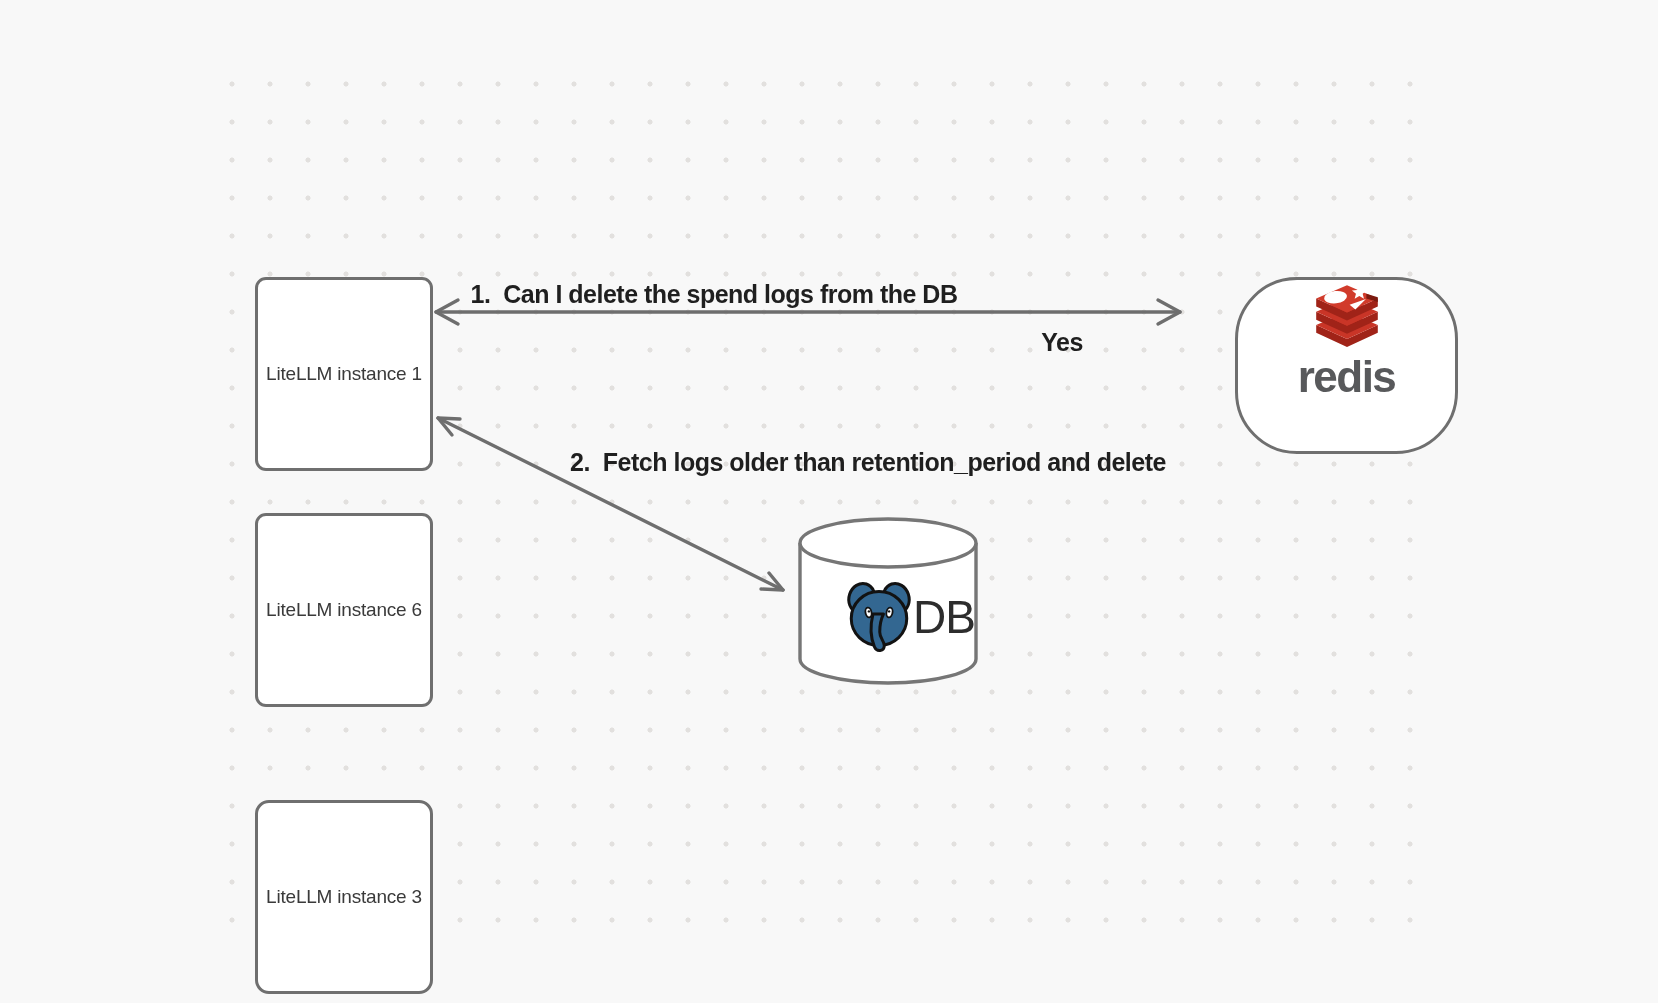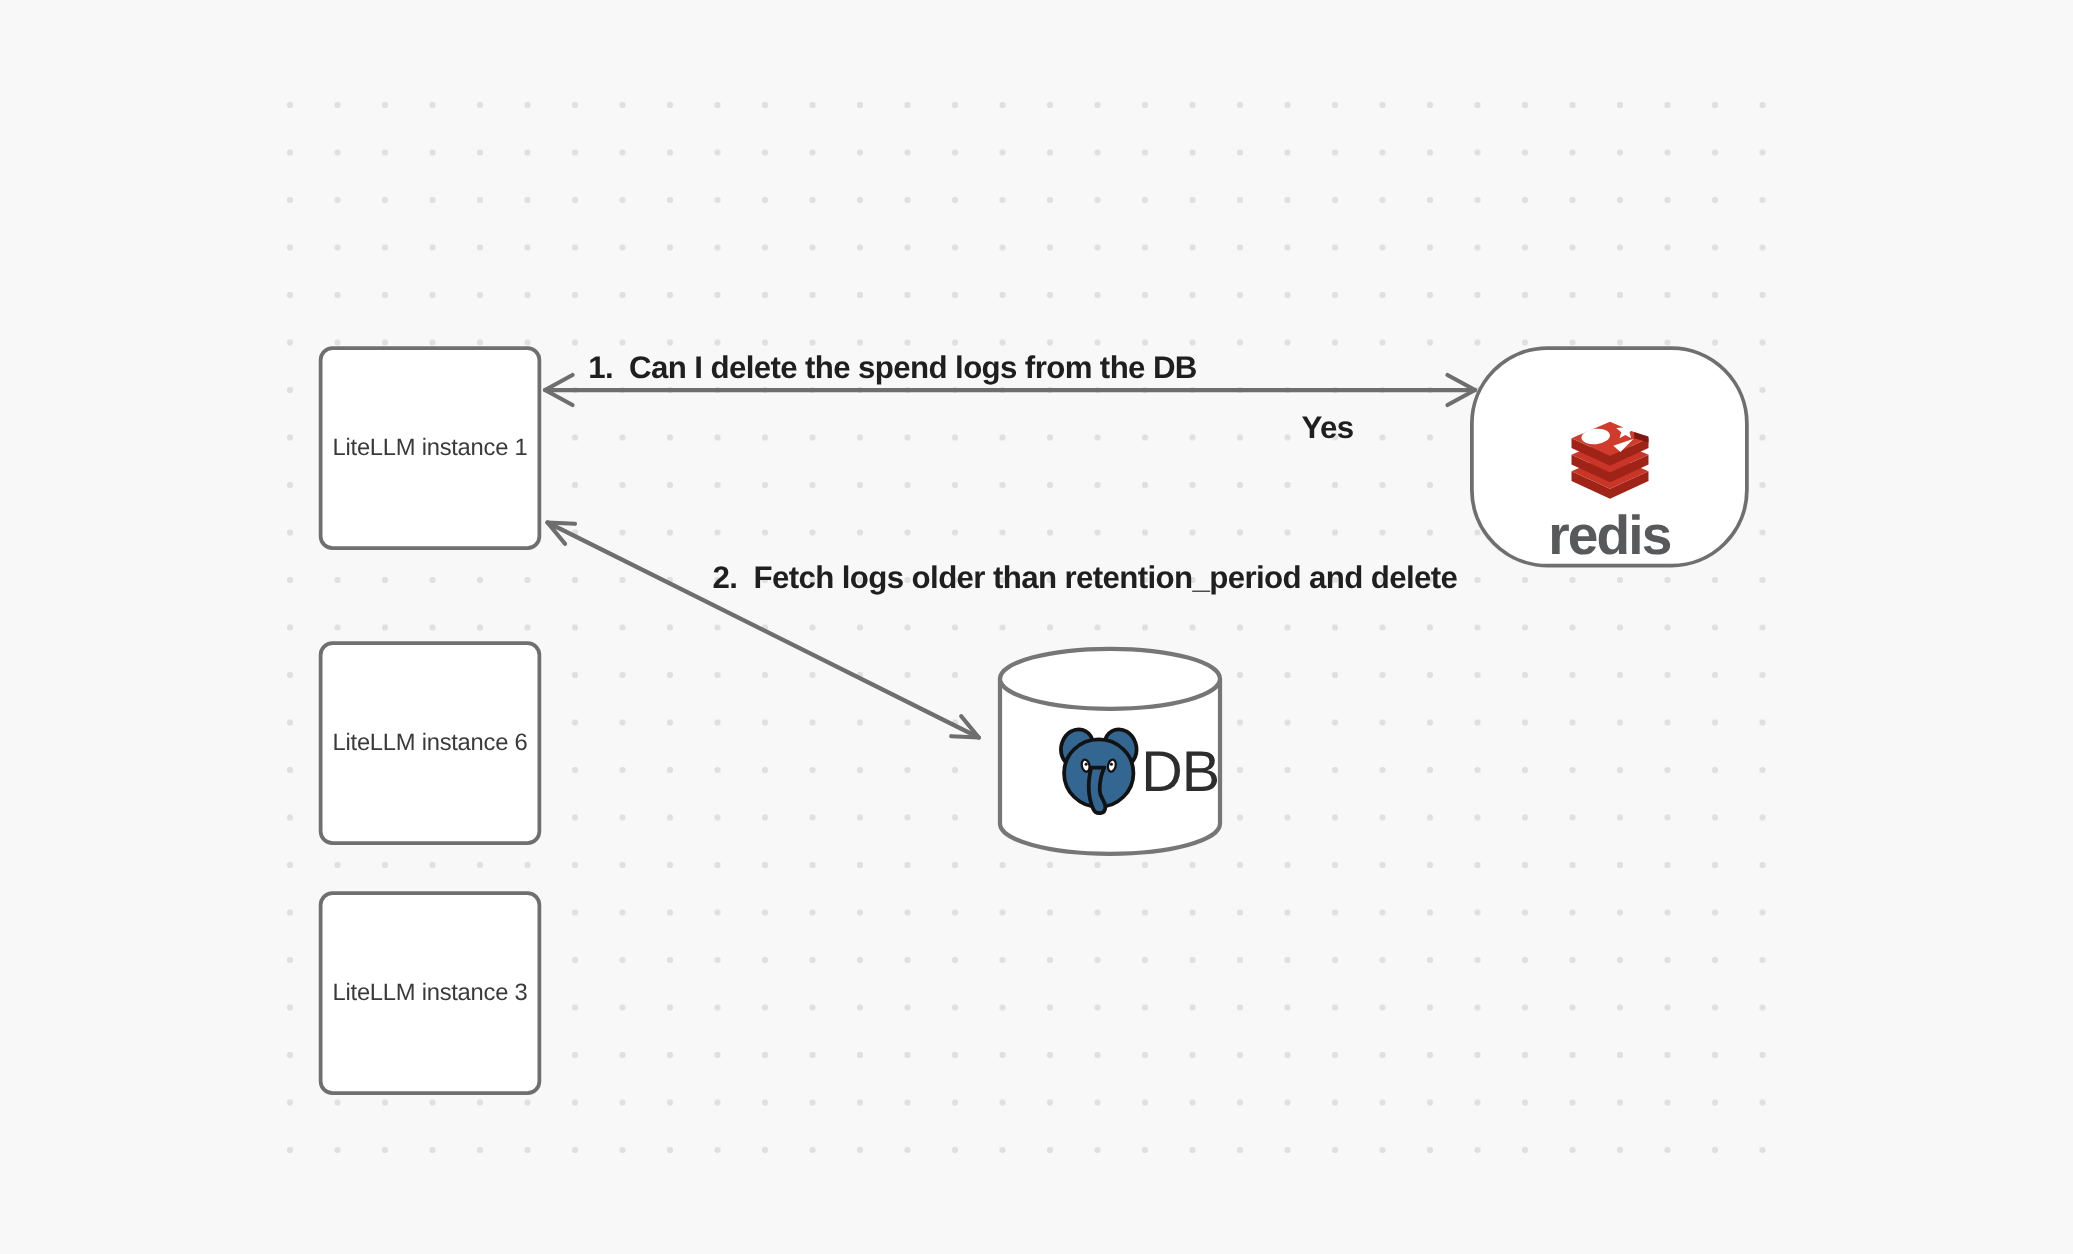--- a/index.html
+++ b/index.html
@@ -26,52 +26,52 @@
     width: 1216px;
     height: 874px;
     background-image: radial-gradient(circle, #e2e0de 0 2.5px, rgba(0,0,0,0) 2.6px);
     background-size: 38px 38px;
     pointer-events: none;
   }
   .node-box {
     position: absolute;
     left: 255px;
     width: 178px;
-    height: 163px;
+    height: 194px;
     box-sizing: border-box;
     background: #ffffff;
     border: 3px solid #6f6f6f;
     border-radius: 11px;
     display: flex;
     align-items: center;
     justify-content: center;
   }
   .node-box .node-label {
     font-size: 19px;
     color: #3a3a3a;
     letter-spacing: -0.2px;
   }
   #node-instance1 { top: 277px; }
   #node-instance2 { top: 513px; }
-  #node-instance3 { top: 713px; }
+  #node-instance3 { top: 800px; border-radius: 14px; }
 
   .redis-node {
     position: absolute;
-    left: 1176px;
+    left: 1235px;
     top: 277px;
     width: 223px;
     height: 177px;
     box-sizing: border-box;
     background: #ffffff;
     border: 3px solid #6f6f6f;
     border-radius: 62px;
     display: flex;
     flex-direction: column;
     align-items: center;
-    justify-content: flex-end;
+    justify-content: flex-start;
   }
   .redis-wordmark {
     font-size: 44px;
     font-weight: 700;
     color: #58595b;
     letter-spacing: -1.5px;
     line-height: 1;
     margin-top: 1px;
   }
 

